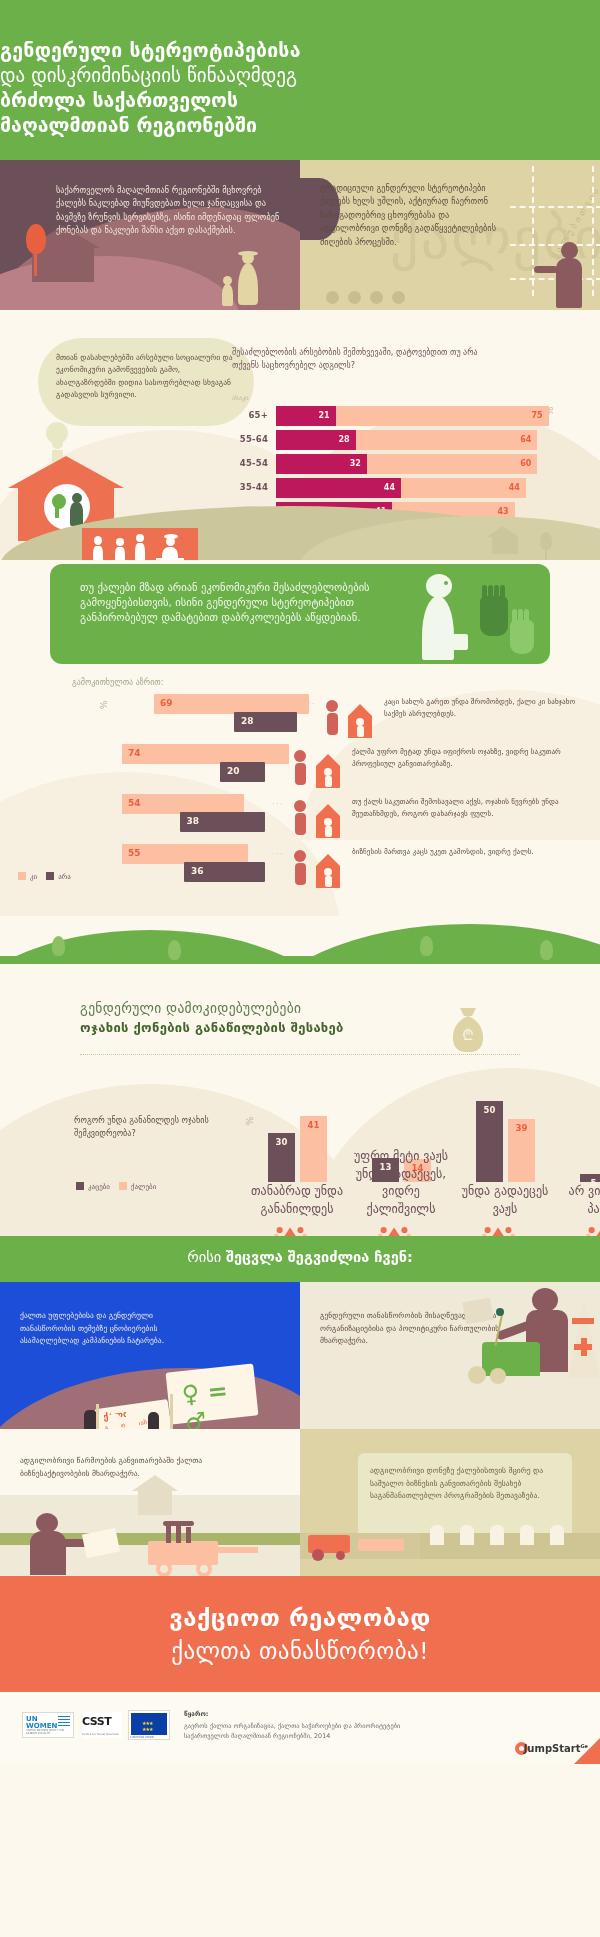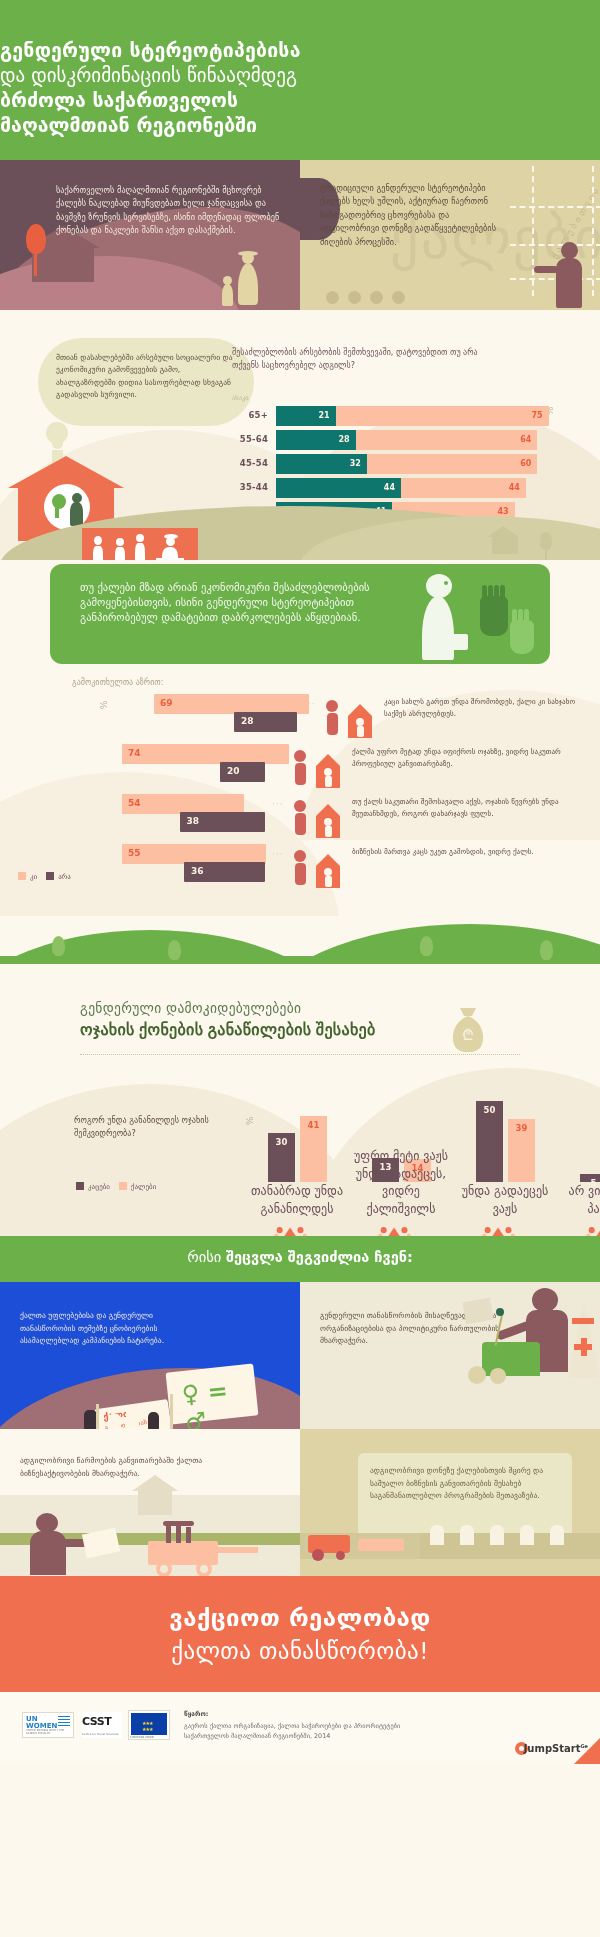--- a/index.html
+++ b/index.html
@@ -100,21 +100,21 @@
   .redcard{position:absolute;left:82px;top:218px;width:116px;height:62px;background:#ed7050;z-index:3;}
   .redcard .wf{position:absolute;background:#ffffff;}
 
   .q-head{position:absolute;left:232px;top:36px;width:250px;color:#6b5059;font-size:8px;line-height:1.65;}
   .asaki{position:absolute;left:232px;top:84px;font-size:6.5px;color:#bdb39a;}
   .pct-lbl{position:absolute;left:546px;top:96px;font-size:9px;color:#bdb39a;transform:rotate(-90deg);}
   .agerow{position:absolute;left:232px;height:22px;}
   .agerow .alab{position:absolute;left:0;top:4px;width:36px;text-align:right;font-size:8.5px;
                 font-weight:bold;color:#6b5059;letter-spacing:.2px;}
   .agebar{position:absolute;left:44px;top:0;height:20px;}
-  .seg-a{position:absolute;left:0;top:0;height:20px;background:#0f766e;}
+  .seg-a{position:absolute;left:0;top:0;height:20px;background:#be185d;}
   .seg-b{position:absolute;top:0;height:20px;background:#fcbfa1;}
   .seg-a span{position:absolute;right:6px;top:5px;font-size:8px;font-weight:bold;color:#fdf3e2;}
   .seg-b span{position:absolute;right:6px;top:5px;font-size:8px;font-weight:bold;color:#e8603f;}
   .lgnd{position:absolute;font-size:7px;color:#6b5059;}
   .lgnd i{display:inline-block;width:8px;height:8px;vertical-align:-1px;margin-right:4px;}
 
   .bsm-hill{position:absolute;left:0;top:196px;width:600px;height:60px;background:#ccc79b;
             border-radius:48% 52% 0 0/100% 100% 0 0;}
   .bsm-hill2{position:absolute;left:300px;top:206px;width:360px;height:50px;background:#d4cfa4;
             border-radius:50% 50% 0 0/100% 100% 0 0;}
@@ -160,21 +160,21 @@
   .gh1{left:-40px;top:14px;width:380px;height:90px;border-radius:50% 50% 0 0/100% 100% 0 0;}
   .gh2{left:260px;top:8px;width:420px;height:96px;border-radius:50% 50% 0 0/100% 100% 0 0;}
   .gh3{left:0;top:40px;width:600px;height:20px;}
   .gtree{position:absolute;width:13px;height:20px;background:#8cc063;border-radius:50% 50% 40% 40%;}
 
   
   .band6{position:relative;width:600px;height:272px;background:#fdf8ed;overflow:hidden;}
   .b6h1{position:absolute;left:-80px;top:120px;width:460px;height:190px;background:#f4ecdb;border-radius:50% 50% 0 0/100% 100% 0 0;}
   .b6h2{position:absolute;left:300px;top:104px;width:420px;height:200px;background:#f4ecdb;border-radius:50% 50% 0 0/100% 100% 0 0;}
   .b6t1{position:absolute;left:80px;top:36px;font-size:13.5px;color:#5d7a4e;letter-spacing:.3px;}
-  .b6t2{position:absolute;left:80px;top:56px;font-size:16px;font-weight:bold;color:#44642f;letter-spacing:.3px;font-family:Liberation Serif, serif;}
+  .b6t2{position:absolute;left:80px;top:56px;font-size:13px;font-weight:bold;color:#44642f;letter-spacing:.3px;}
   .dotline{position:absolute;left:80px;top:90px;width:440px;border-top:1.5px dotted #ccc2a4;}
   .moneybag{position:absolute;left:446px;top:40px;width:44px;height:48px;}
   .b6q{position:absolute;left:74px;top:150px;width:170px;font-size:8.2px;line-height:1.6;color:#5d4a40;}
   .b6lg{position:absolute;left:76px;top:218px;font-size:7px;color:#6b5059;}
   .b6lg i{display:inline-block;width:8px;height:8px;vertical-align:-1px;margin-right:4px;}
   .vpct{position:absolute;left:246px;top:152px;font-size:9px;color:#bdb39a;transform:rotate(-90deg);}
   .vgroup{position:absolute;bottom:54px;}
   .vbar{position:absolute;bottom:0;width:27px;}
   .vbar.m{background:#6b5059;}
   .vbar.f{background:#fcbfa1;}
@@ -484,21 +484,21 @@
           <div class="hicon" style="top:0"><svg viewBox="0 0 62 48" width="62" height="48">
               <circle cx="14" cy="12" r="6" fill="#d1625a"></circle>
               <rect x="9" y="19" width="11" height="22" rx="4" fill="#d1625a"></rect>
               <path d="M30 22 L42 10 L54 22 L54 44 L30 44 Z" fill="#ef6f4f"></path>
               <circle cx="42" cy="28" r="4" fill="#fdf8ed"></circle>
               <rect x="39" y="32" width="7" height="11" rx="2" fill="#fdf8ed"></rect>
             </svg></div>
           <div class="htxt" style="top:2px">თუ ქალს საკუთარი შემოსავალი აქვს, ოჯახის წევრებს უნდა შეუთანხმდეს, როგორ დახარჯავს ფულს.</div>
         </div>
         <div class="hrow" style="top: 168px; height: 46px;">
-          <div class="hbar-a" style="top:0;width:144px">
+          <div class="hbar-a" style="top:0;width:126px">
             <span>55</span>
           </div>
           <div class="hbar-b" style="top:18px;right:auto;left:184px;width:81px">
             <span>36</span>
           </div>
           <div class="dots3" style="top:5px">···</div>
           <div class="hicon" style="top:0"><svg viewBox="0 0 62 48" width="62" height="48">
               <circle cx="14" cy="12" r="6" fill="#d1625a"></circle>
               <rect x="9" y="19" width="11" height="22" rx="4" fill="#d1625a"></rect>
               <path d="M30 22 L42 10 L54 22 L54 44 L30 44 Z" fill="#ef6f4f"></path>

